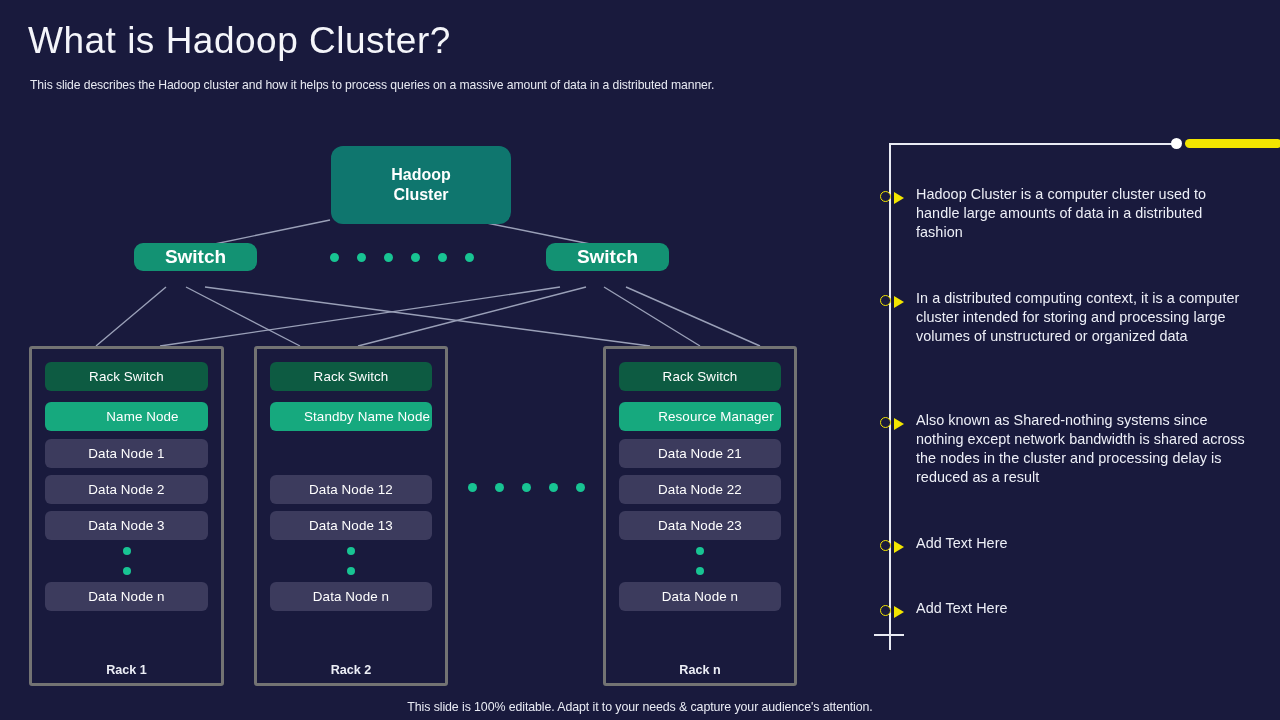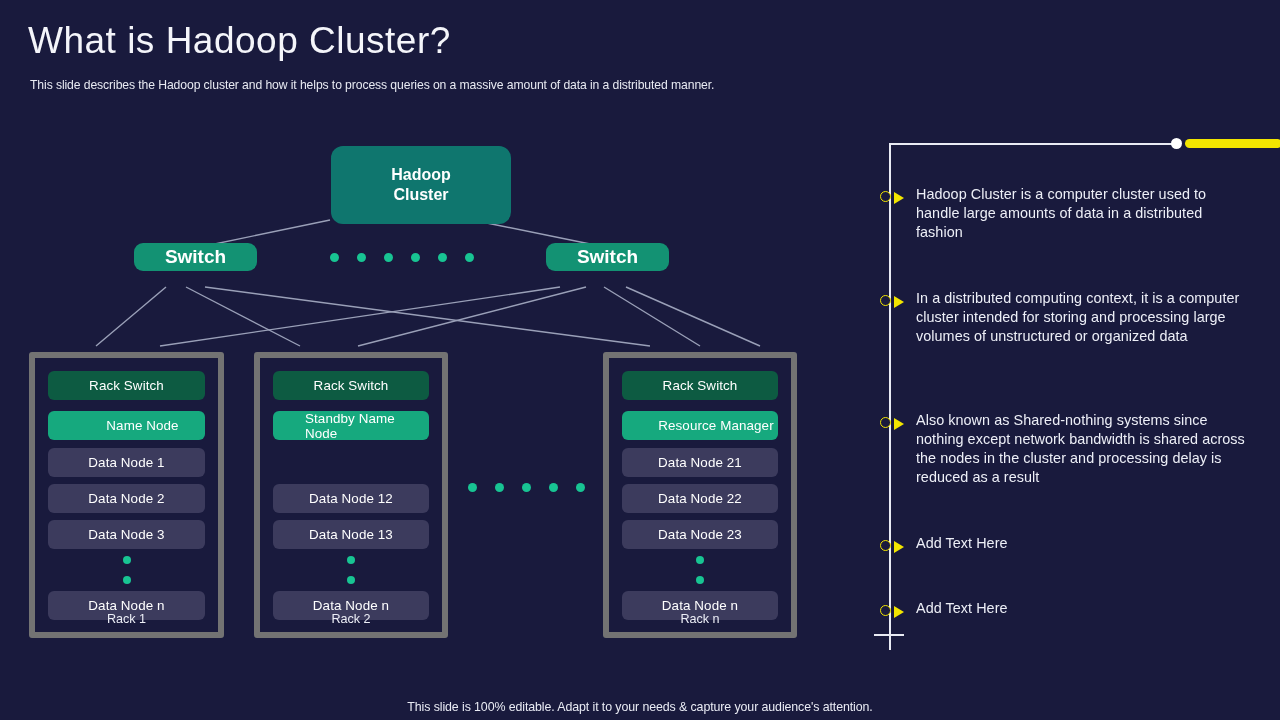--- a/index.html
+++ b/index.html
@@ -47,25 +47,24 @@
   #switch-left-box{left:134px;}
   #switch-right-box{left:546px;}
 
   .dots-row{position:absolute;display:flex;gap:18px;align-items:center;}
   #cluster-dots{left:330px;top:133px;}
   #rack-dots{left:468px;top:363px;}
   .dot{width:9px;height:9px;border-radius:50%;background:#18c493;}
 
   
   .rack{
-    position:absolute;top:226px;height:286px;
-    border:6px solid #737373;border-radius:3px;
+    position:absolute;top:226px;height:340px;
+    border:3px solid #737373;border-radius:3px;
     box-sizing:border-box;
     background:transparent;
-    margin-top:6px;
   }
   #rack-1{left:29px;width:195px;}
   #rack-2{left:254px;width:194px;}
   #rack-n{left:603px;width:194px;}
 
   .rack-inner{position:relative;width:100%;height:100%;padding:0;}
   .rack-row{
     position:absolute;left:13px;right:13px;height:29px;
     border-radius:6px;box-sizing:border-box;
     display:flex;align-items:center;justify-content:center;
@@ -75,21 +74,21 @@
   .rack-row.switch{background:#0d5b42;}
   .rack-row.master{background:#16a97e;padding-left:32px;}
   .rack-row.data{background:#3c3b5d;}
   .rack-dotcol{
     position:absolute;left:0;right:0;display:flex;
     justify-content:center;
   }
   .rack-dotcol .dot{width:8px;height:8px;}
   .rack-label{
     position:absolute;left:0;right:0;bottom:6px;text-align:center;
-    font-size:12.6px;color:#eceef6;font-weight:400;
+    font-size:12.6px;color:#eceef6;font-weight:700;
   }
 
   
   #bullet-panel{position:absolute;left:860px;top:130px;width:420px;height:520px;}
   #panel-vline{
     position:absolute;left:29px;top:14px;width:1.6px;height:506px;
     background:#e9ebf4;
   }
   #panel-hline{
     position:absolute;left:29px;top:13px;width:288px;height:1.6px;

